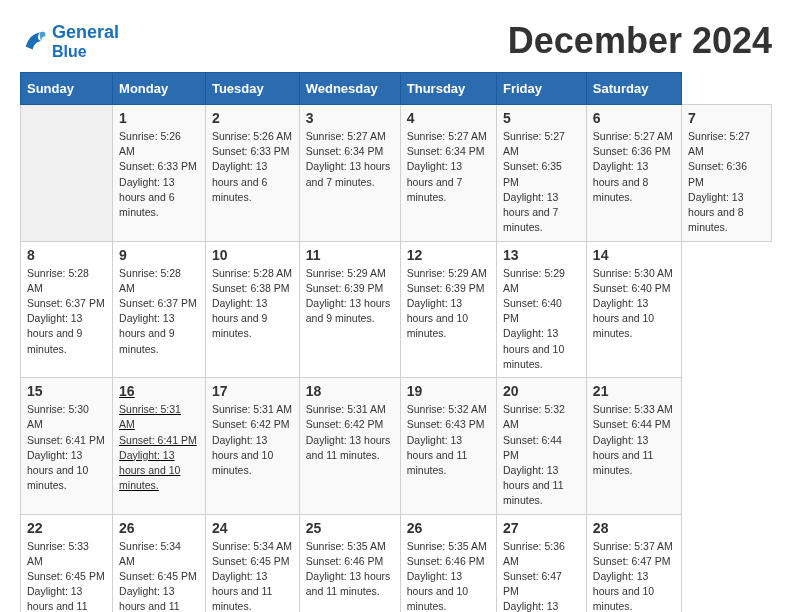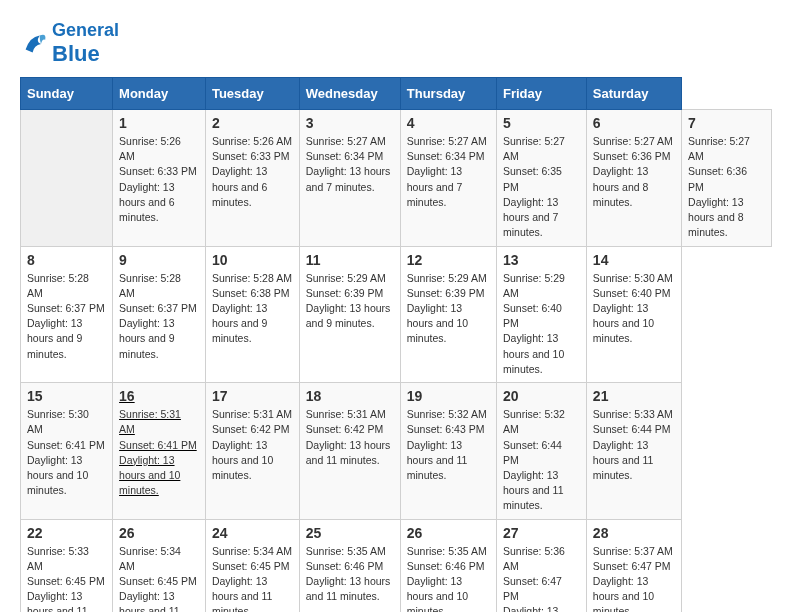--- a/index.html
+++ b/index.html
@@ -84,24 +84,25 @@
 <body>
 
 <div class="header">
   <div class="logo">
     <svg class="logo-bird" viewBox="0 0 40 40" xmlns="http://www.w3.org/2000/svg">
       <path d="M8 28 Q14 10 28 8 Q22 18 30 20 Q20 22 18 32 Z" fill="#1a6fba"></path>
       <path d="M28 8 Q38 4 36 14 Q32 12 30 20 Q28 14 28 8 Z" fill="#4a9fd4"></path>
     </svg>
     <div>
       <div style="font-size:18px;font-weight:bold;color:#1a6fba;">General</div>
-      <div style="font-size:22px;font-weight:bold;color:#1a6fba;">Blue</div>
+      <div style="font-size:16px;font-weight:bold;color:#1a6fba;">Blue</div>
     </div>
   </div>
   <div class="title-block">
+    <div class="month-title">December 2024</div>
   </div>
 </div>
 
 <table class="calendar">
   <thead>
     <tr>
       <th>Sunday</th>
       <th>Monday</th>
       <th>Tuesday</th>
       <th>Wednesday</th>

